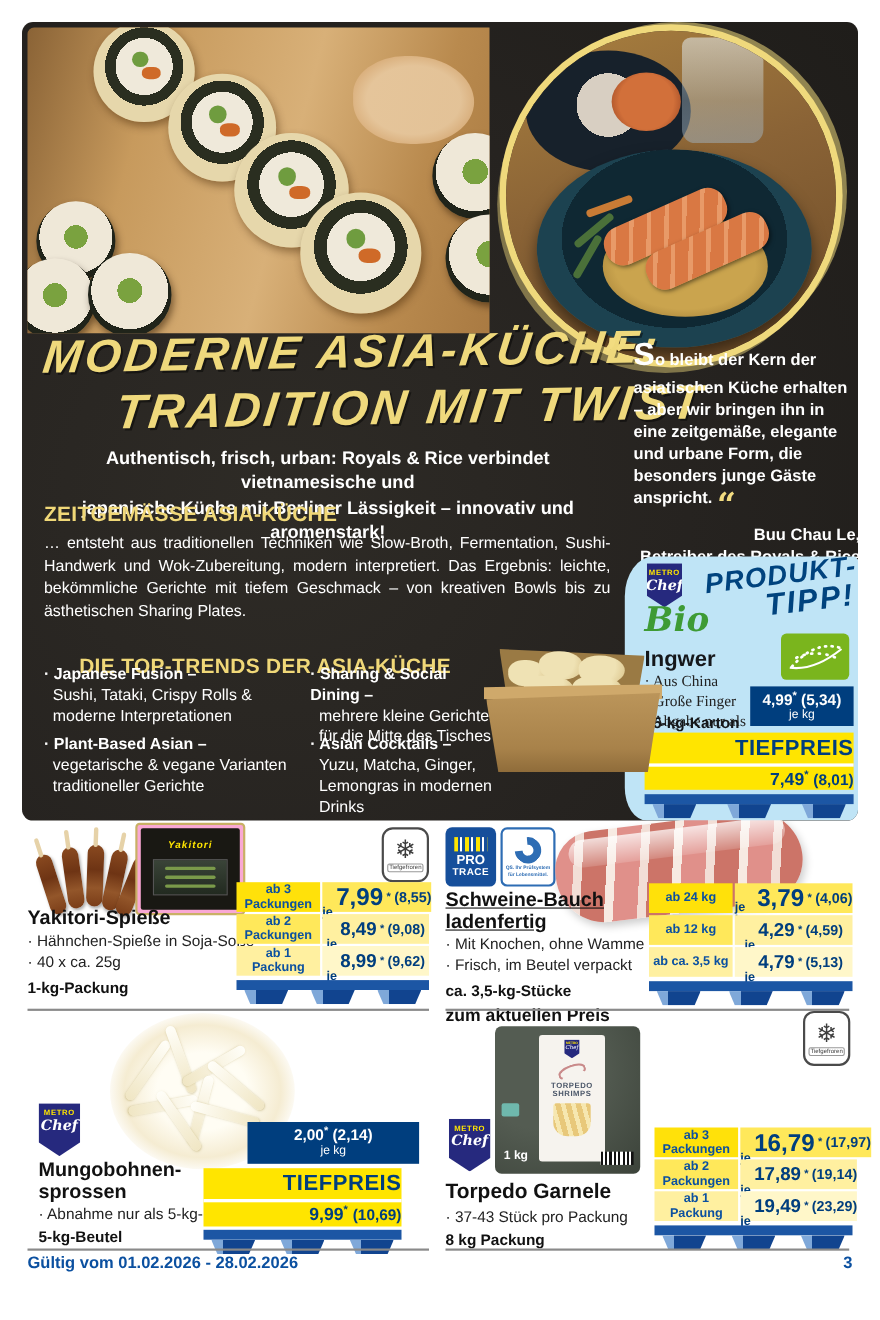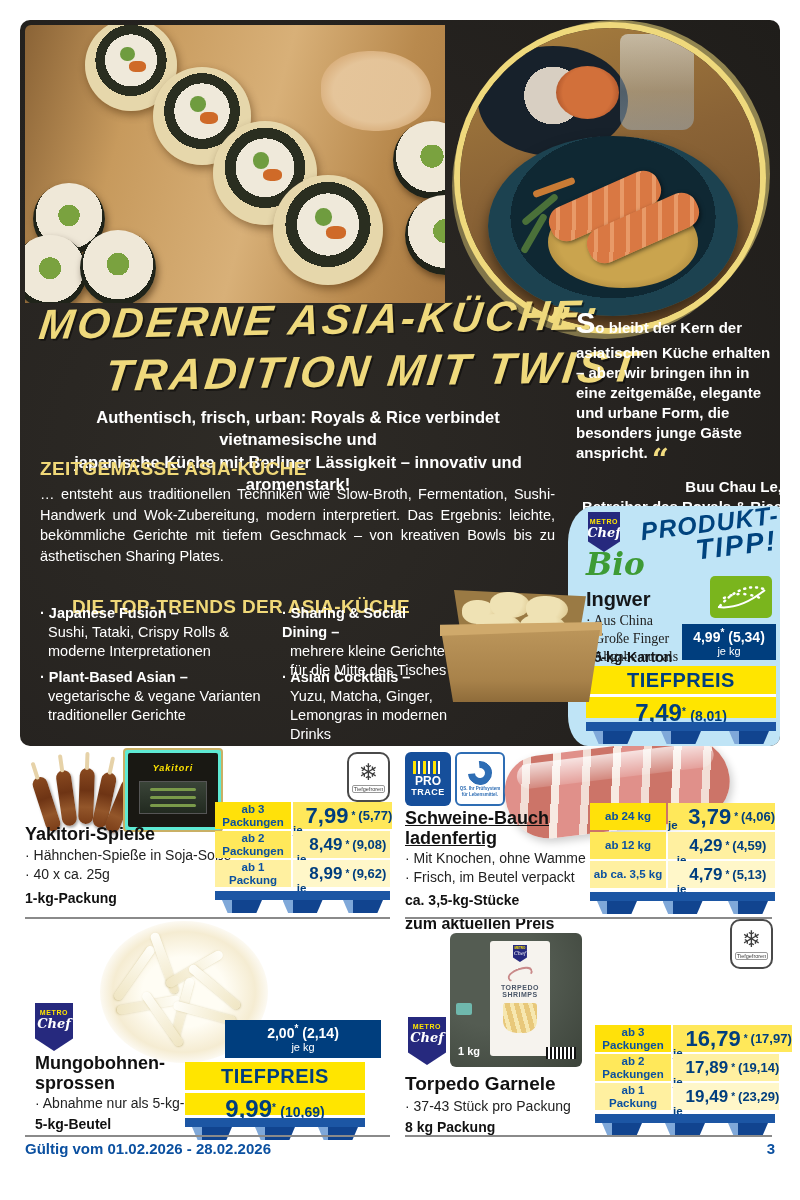--- a/index.html
+++ b/index.html
@@ -78,24 +78,24 @@
   .tb2 { font-size:28px; letter-spacing:2px; }
   .bio-word { position:absolute; left:18px; top:40px; font-family:"DejaVu Serif",serif; font-style:italic; font-weight:700; font-size:31px; color:#3e9b35; }
   .tipp-name { position:absolute; left:18px; top:82px; font-size:20px; font-weight:700; color:#15171a; }
   .tipp-bullets { position:absolute; left:18px; top:106px; width:114px; color:#23262a; font-size:12.5px; line-height:1.28;font-family:Liberation Serif, serif; }
   .tipp-pack { position:absolute; left:14px; top:143px; font-size:14px; font-weight:700; color:#15171a; }
   .bioleaf { position:absolute; left:142px; top:70px; width:62px; height:42px; background:#7ab51d; border-radius:5px; }
   .unitbox { position:absolute; background:#003e7e; color:#fff; text-align:center; padding-top:3px; }
   .unitbox .u1 { font-size:14px; font-weight:700; }
   .unitbox .u2 { font-size:11px; }
   .tipp .unitbox { left:114px; top:118px; width:94px; height:36px; }
-  .tiefpreis { position:absolute; background:#ffe500; text-align:center; }
+  .tiefpreis { position:absolute; background:#ffe500; text-align:right; }
   .tp-label { color:#003e7e; font-weight:700; font-size:20px; letter-spacing:.5px; padding:3px 0 2px; border-bottom:3px solid #fff; }
   .tp-price { padding-top:2px; color:#003e7e; font-weight:700; }
-  .tp-price .big { font-size:24px; }
+  .tp-price .big { font-size:16px; }
   .tp-price .par { font-size:14px; }
   .tipp .tiefpreis { left:18px; top:160px; width:190px; height:52px; }
   .tipp .pallet { left:18px; top:216px; width:190px; }
 
   
   .pallet { position:absolute; }
   .pallet .bar { height:9px; background:#1c56a4; }
   .pallet .feet { display:flex; justify-content:space-between; padding:0 7px; height:13px; }
   .pallet .feet i { display:block; width:40px; background:linear-gradient(90deg,#7fa8d9 0 26%,#11448f 26%); clip-path:polygon(0 0,100% 0,86% 100%,14% 100%); }
 
@@ -147,21 +147,21 @@
   .shield { position:absolute; background:#26297e; clip-path:polygon(0 0,100% 0,100% 74%,50% 100%,0 74%);
     display:flex; flex-direction:column; align-items:center; padding-top:6px; }
   .shield .m { color:#ffe500; font-size:7px; font-weight:700; letter-spacing:.6px; line-height:1; }
   .shield .c { color:#fff; font-family:"DejaVu Serif",serif; font-style:italic; font-weight:700; font-size:13px; line-height:1.2; }
 
   
   .yaki-photo { position:absolute; left:0; top:-2px; width:200px; height:86px; }
   .skewer { position:absolute; width:15px; height:56px; border-radius:8px;
     background:linear-gradient(180deg,#8a4a20 0%,#6e3414 40%,#93562a 70%,#7a3d18 100%); box-shadow:1px 2px 3px rgba(0,0,0,.35); }
   .skewer::before { content:""; position:absolute; left:5px; top:-16px; width:4px; height:18px; background:#e6d2a8; border-radius:2px; }
-  .yaki-box { position:absolute; left:98px; top:0; width:100px; height:84px; background:#5eead4; border:2px solid #c9b065; border-radius:4px; padding:3px; }
+  .yaki-box { position:absolute; left:98px; top:0; width:100px; height:84px; background:#f9a8d4; border:2px solid #c9b065; border-radius:4px; padding:3px; }
   .yaki-box-in { width:100%; height:100%; background:#191813; border-radius:2px; position:relative; overflow:hidden; }
   .yaki-script { position:absolute; left:0; right:0; top:10px; text-align:center; color:#ffe500; font-style:italic; font-weight:700; font-size:9px; letter-spacing:1px; }
   .yaki-grill { position:absolute; left:12%; top:38%; width:76%; height:44%; background:linear-gradient(180deg,#3a4438,#222a20); border:1px solid #555; }
   .yaki-grill i { position:absolute; width:70%; left:15%; height:3px; background:#7a9a4a; border-radius:2px; }
 
   
   .meat { position:absolute; left:100px; top:-4px; width:225px; height:84px; transform:rotate(-7deg); border-radius:40px 50px 45px 50px;
     background:repeating-linear-gradient(100deg,#e0908a 0 22px,#f2ded6 22px 30px,#cc7468 30px 52px,#f7eae2 52px 60px); box-shadow:2px 4px 8px rgba(0,0,0,.2); }
   .meat::after { content:""; position:absolute; left:6%; top:8%; width:88%; height:30%; border-radius:30px; background:linear-gradient(180deg,rgba(255,255,255,.75),rgba(255,255,255,.15)); }
 
@@ -340,21 +340,21 @@
     <div class="blt" style="left:0;top:97px;">Hähnchen-Spieße in Soja-Soße</div>
     <div class="blt" style="left:0;top:116px;">40 x ca. 25g</div>
     <div class="ppack" style="left:0;top:140px;">1-kg-Packung</div>
     <div class="tiers" style="left:190px;top:52px;width:175px;">
       <div class="tier r1">
         <div class="tlabel">ab 3 Packungen</div>
         <div class="tval">
             <span class="je">je</span>
             <span class="big">7,99</span>
             <sup class="star">*</sup>
-            <span class="par">(5,77)</span>
+            <span class="par">(8,55)</span>
           </div>
       </div>
       <div class="tier r2">
         <div class="tlabel">ab 2 Packungen</div>
         <div class="tval">
             <span class="je">je</span>
             <span class="big">8,49</span>
             <sup class="star">*</sup>
             <span class="par">(9,08)</span>
           </div>

